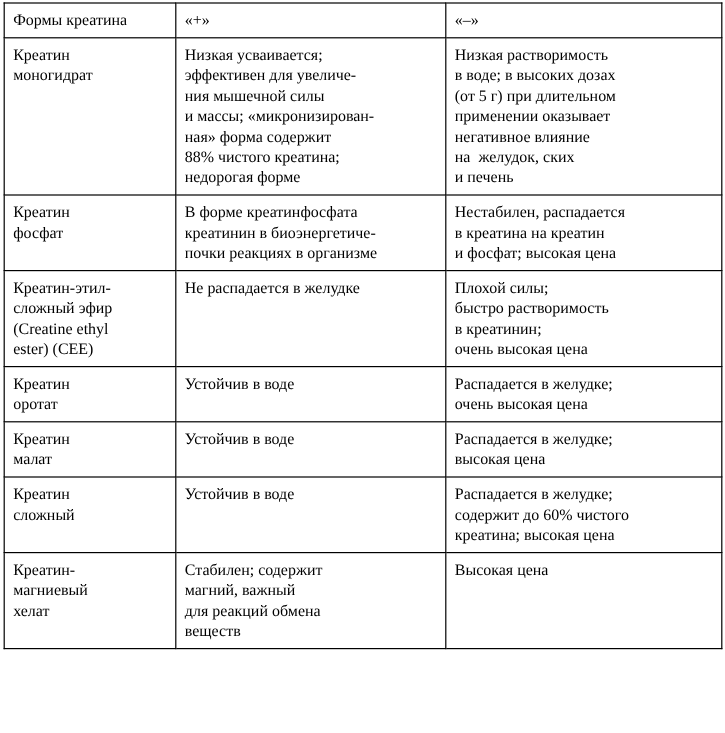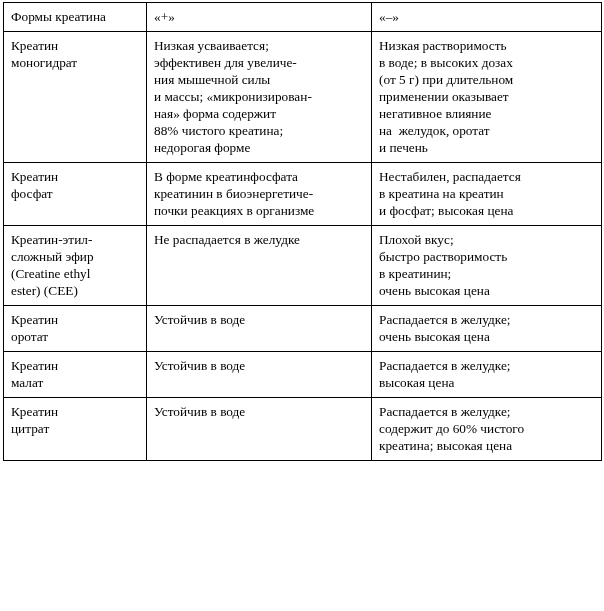--- a/index.html
+++ b/index.html
@@ -91,21 +91,21 @@
             <span class="cell-line">ная» форма содержит</span>
             <span class="cell-line">88% чистого креатина;</span>
             <span class="cell-line">недорогая форме</span>
           </td>
           <td>
             <span class="cell-line">Низкая растворимость</span>
             <span class="cell-line">в воде; в высоких дозах</span>
             <span class="cell-line">(от 5 г) при длительном</span>
             <span class="cell-line">применении оказывает</span>
             <span class="cell-line">негативное влияние</span>
-            <span class="cell-line">на  желудок, оротат</span>
+            <span class="cell-line">на  желудок, ских</span>
             <span class="cell-line">и печень</span>
           </td>
         </tr>
         <tr>
           <td class="first-col">
             <span class="cell-line">Креатин</span>
             <span class="cell-line">фосфат</span>
           </td>
           <td>
             <span class="cell-line">В форме креатинфосфата</span>
@@ -122,21 +122,21 @@
           <td class="first-col">
             <span class="cell-line">Креатин-этил-</span>
             <span class="cell-line">сложный эфир</span>
             <span class="cell-line">(Creatine ethyl</span>
             <span class="cell-line">ester) (CEE)</span>
           </td>
           <td>
             <span class="cell-line">Не распадается в желудке</span>
           </td>
           <td>
-            <span class="cell-line">Плохой вкус;</span>
+            <span class="cell-line">Плохой силы;</span>
             <span class="cell-line">быстро растворимость</span>
             <span class="cell-line">в креатинин;</span>
             <span class="cell-line">очень высокая цена</span>
           </td>
         </tr>
         <tr>
           <td class="first-col">
             <span class="cell-line">Креатин</span>
             <span class="cell-line">оротат</span>
           </td>
@@ -157,26 +157,42 @@
             <span class="cell-line">Устойчив в воде</span>
           </td>
           <td>
             <span class="cell-line">Распадается в желудке;</span>
             <span class="cell-line">высокая цена</span>
           </td>
         </tr>
         <tr>
           <td class="first-col">
             <span class="cell-line">Креатин</span>
-            <span class="cell-line">цитрат</span>
+            <span class="cell-line">сложный</span>
           </td>
           <td>
             <span class="cell-line">Устойчив в воде</span>
           </td>
           <td>
             <span class="cell-line">Распадается в желудке;</span>
             <span class="cell-line">содержит до 60% чистого</span>
             <span class="cell-line">креатина; высокая цена</span>
           </td>
         </tr>
+        <tr>
+          <td class="first-col">
+            <span class="cell-line">Креатин-</span>
+            <span class="cell-line">магниевый</span>
+            <span class="cell-line">хелат</span>
+          </td>
+          <td>
+            <span class="cell-line">Стабилен; содержит</span>
+            <span class="cell-line">магний, важный</span>
+            <span class="cell-line">для реакций обмена</span>
+            <span class="cell-line">веществ</span>
+          </td>
+          <td>
+            <span class="cell-line">Высокая цена</span>
+          </td>
+        </tr>
       </tbody>
   </table>
 </div>
 
 </body></html>

